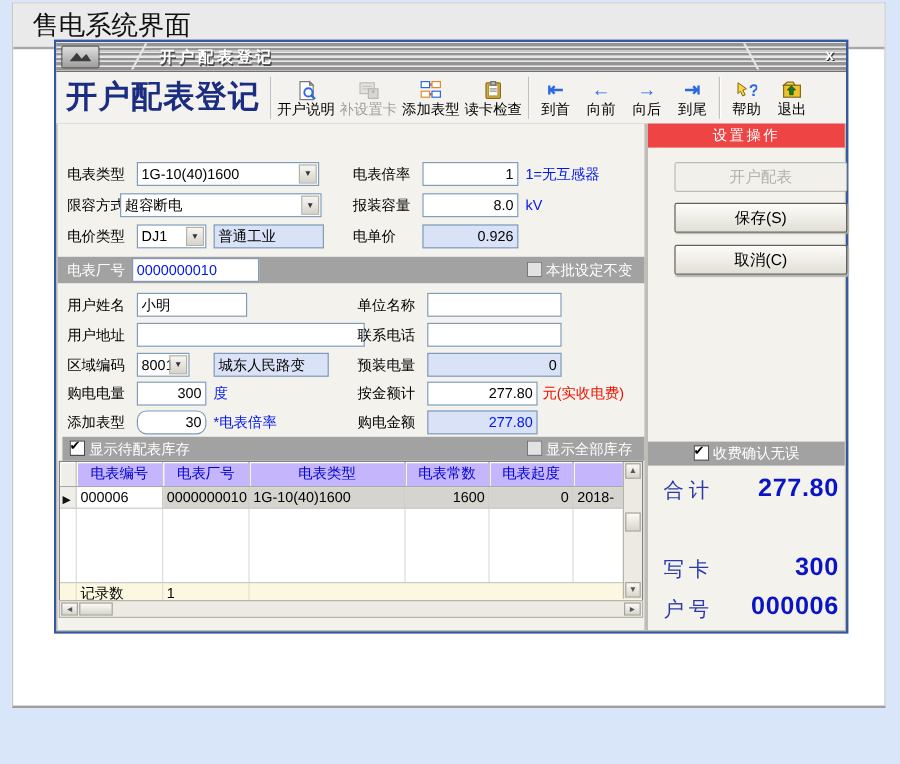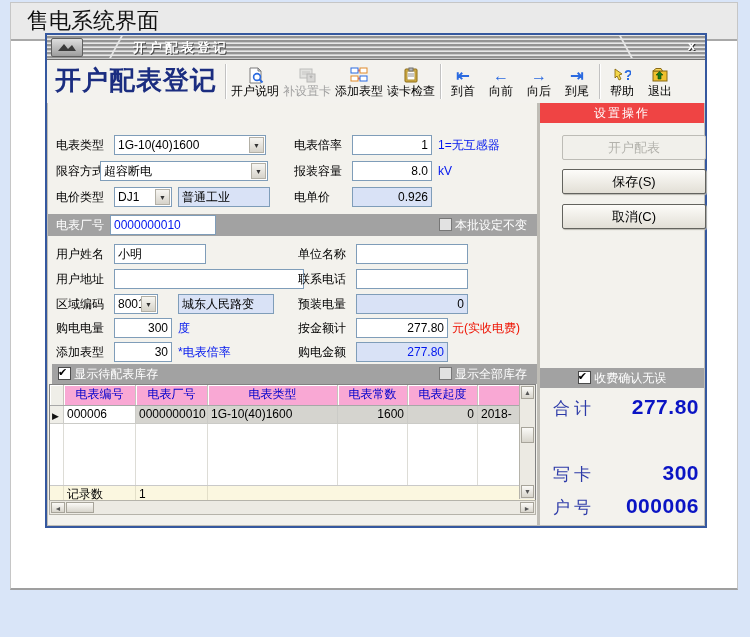--- a/index.html
+++ b/index.html
@@ -52,21 +52,21 @@
   .hint.red{color:#ee1100}
 
   .cb{display:inline-block;width:11px;height:11px;background:#fff;border:1px solid #4a4a4a;position:relative;vertical-align:-2px;box-sizing:content-box}
   .cb.dim{background:#e2e2e2;border-color:#777}
   .cb.on::after{content:"✔";position:absolute;left:-1px;top:-3px;font-size:11px;line-height:14px;color:#000}
   .cbrow{position:absolute;font-size:12px;height:20px;line-height:20px;white-space:nowrap}
 
   
   .grid{position:absolute;left:1px;width:487px;background:#fff;border:1px solid #828282;box-sizing:border-box}
   .gr{display:flex}
-  .gh{height:20px;background:#f9a8d4;border-bottom:1px solid #a8a8a8}
+  .gh{height:20px;background:#c4b5fd;border-bottom:1px solid #a8a8a8}
   .gh .gc{color:#0000cc;text-align:center;border-right:1px solid #c6c4bc;box-shadow:inset 1px 1px 0 #fff;box-sizing:border-box;font-size:12px;line-height:19px;white-space:nowrap;overflow:hidden}
   .gd{height:18px}
   .gd .gc{font-size:12px;line-height:17px;border-right:1px solid #cbcbc7;border-bottom:1px solid #cbcbc7;box-sizing:border-box;padding:0 3px;white-space:nowrap;overflow:hidden}
   .sel{width:14px;flex:none;background:#efeee8;border-right:1px solid #a8a8a8;box-sizing:border-box;position:relative}
   .sel.mark::after{content:"▶";position:absolute;left:2px;top:2px;font-size:9px;color:#111}
   .c1{width:72px;flex:none}.c2{width:72px;flex:none}.c3{width:130px;flex:none}
   .c4{width:70px;flex:none}.c5{width:70px;flex:none}.c6{width:42px;flex:none;border-right:none !important}
   .rowwhite{background:#fff}.rowgray{background:#d5d4cf}
   .gempty{position:relative;height:61px}
   .vline{position:absolute;top:0;bottom:0;width:1px;background:#dddcd6}
@@ -279,21 +279,21 @@
             <div class="dfld ro num" style="left:308px;top:58px;width:112px">0</div>
 
             <span class="lbl" style="left:8px;top:82px">购电电量</span>
             <input class="fld num" style="left: 66px; top: 82px; width: 58px;" value="300">
             <span class="hint" style="left:130px;top:82px">度</span>
             <span class="lbl" style="left:250px;top:82px">按金额计</span>
             <input class="fld num" style="left: 308px; top: 82px; width: 92px;" value="277.80">
             <span class="hint red" style="left:404px;top:82px">元(实收电费)</span>
 
             <span class="lbl" style="left:8px;top:106px">添加表型</span>
-            <input class="fld num" style="left: 66px; top: 106px; width: 58px;" value="30">
+            <input class="fld num" style="left: 66px; top: 106px; width: 58px; border-radius: 8px;" value="30">
             <span class="hint" style="left:130px;top:106px">*电表倍率</span>
             <span class="lbl" style="left:250px;top:106px">购电金额</span>
             <div class="dfld ro num bluetxt" style="left:308px;top:106px;width:92px">277.80</div>
           </div>
 
           <div class="gbar" style="position:absolute;left:4px;right:0;top:261px">
             <span class="cbrow" style="left:6px;top:0">
               <span class="cb on"></span>
               <span class="wlbl">显示待配表库存</span>
             </span>

